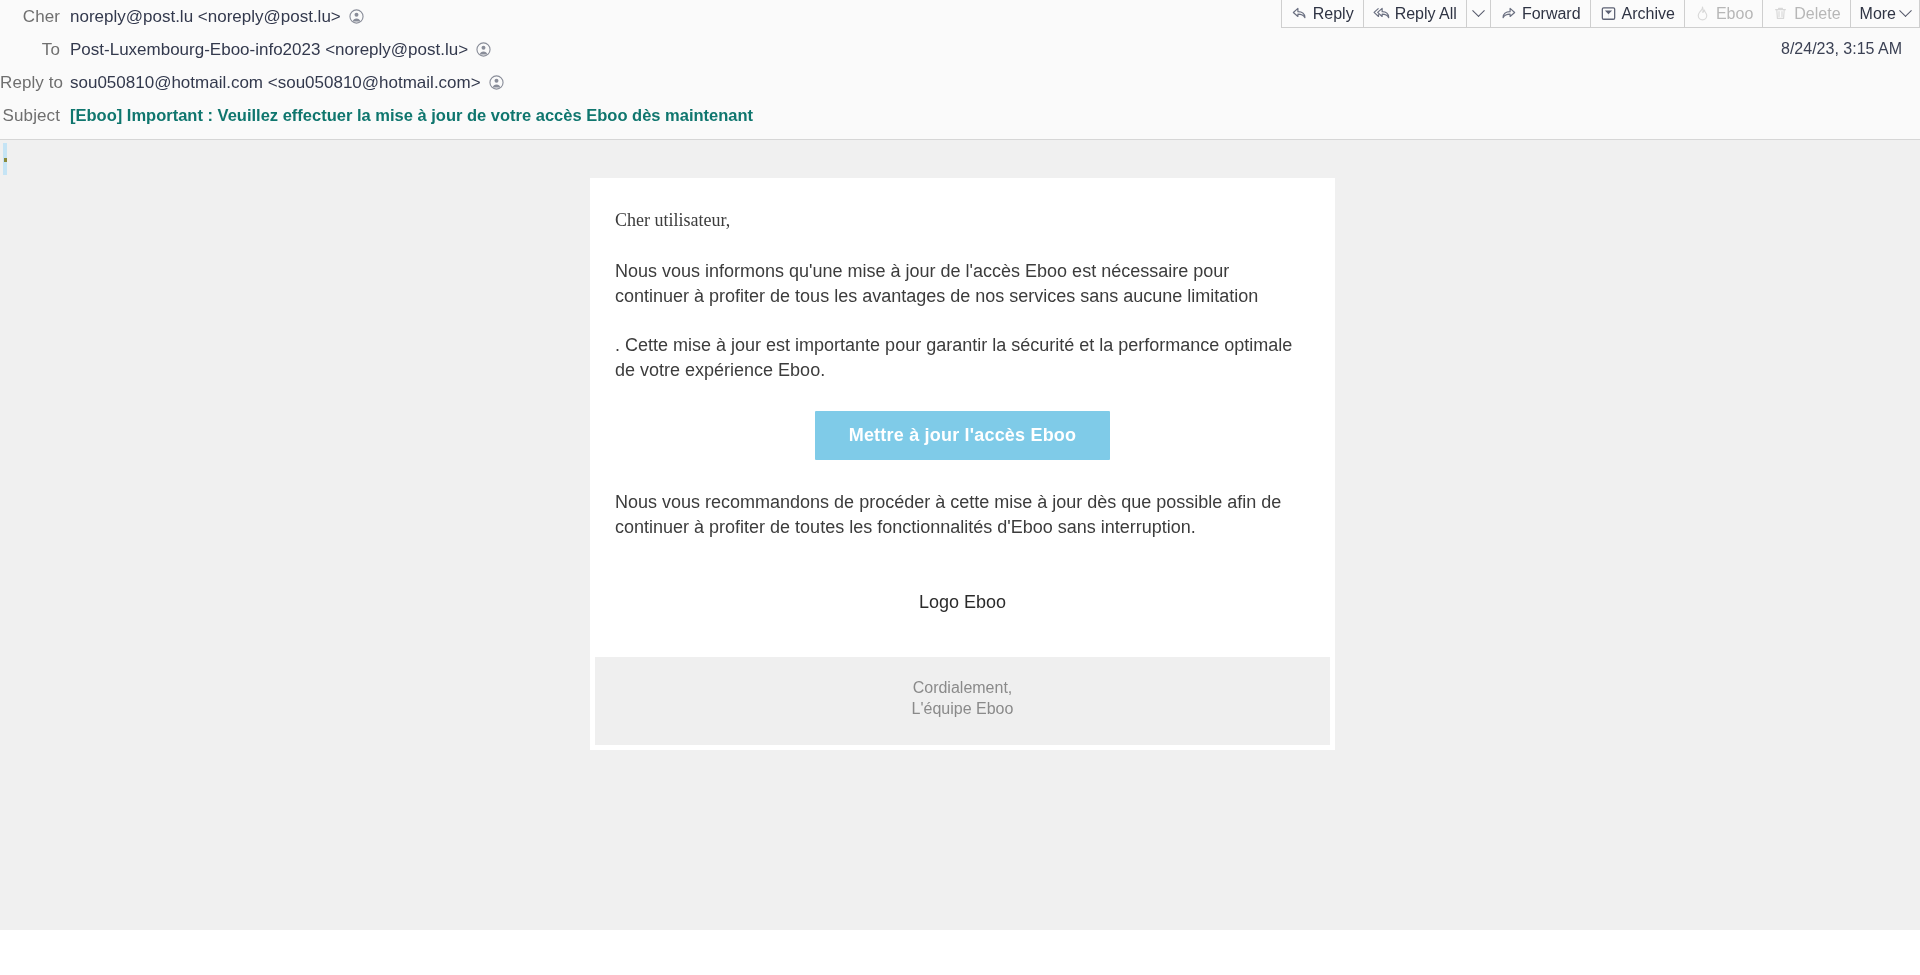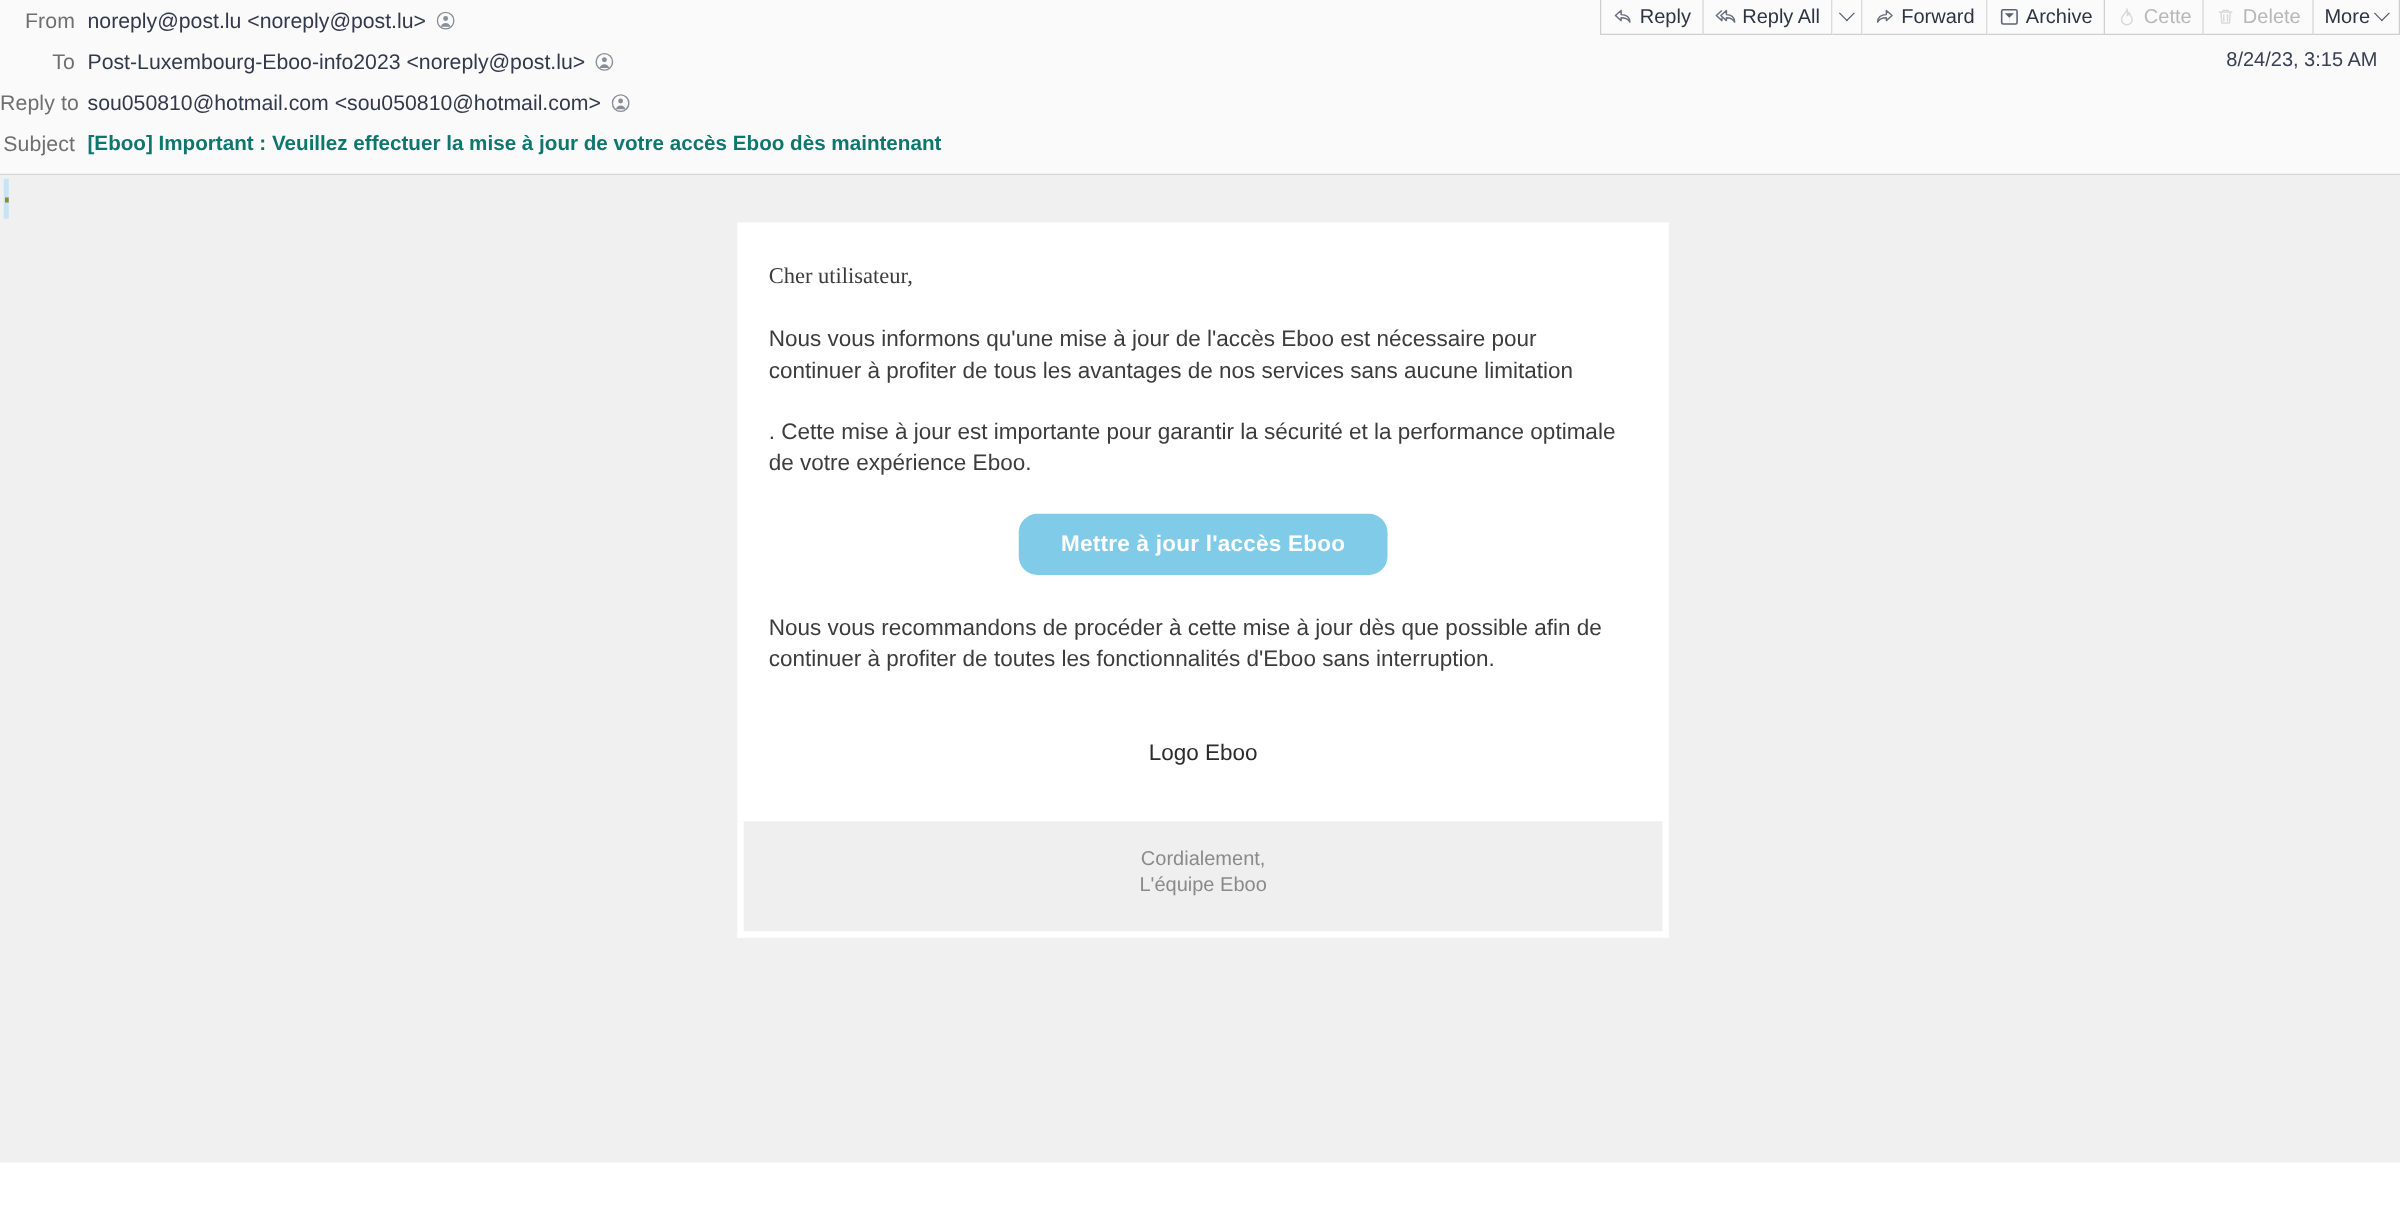--- a/index.html
+++ b/index.html
@@ -181,21 +181,21 @@
     margin: 28px 0 30px 0;
   }
 
   .cta-btn {
     display: inline-block;
     background: #7fcbe8;
     color: #ffffff;
     font-size: 18px;
     font-weight: bold;
     padding: 14px 34px;
-    border-radius: 15px;
+    border-radius: 1px;
     border: none;
     cursor: pointer;
     font-family: "Liberation Sans", sans-serif;
     letter-spacing: 0.2px;
   }
 
   .logo-line {
     text-align: center;
     font-size: 18px;
     color: #2b2b2b;
@@ -261,41 +261,41 @@
       </span>
       <span>Archive</span>
     </button>
 
     <button class="tb-btn disabled">
       <span class="tb-ico">
         <svg width="17" height="17" viewBox="0 0 16 16">
             <path d="M8 2c.4 2-1.4 3-2.6 4.6C4.3 8 4 9 4 9.9 4 12.2 5.8 14 8 14s4-1.8 4-4.1c0-2.4-2.2-3.2-2.2-5.2 0 1.3-.9 1.9-1.5 2.3C8.7 5.6 8.6 3.4 8 2z" fill="none" stroke="#9a9a9a" stroke-width="1.1" stroke-linejoin="round"></path>
           </svg>
       </span>
-      <span>Cette</span>
+      <span>Eboo</span>
     </button>
 
     <button class="tb-btn disabled">
       <span class="tb-ico">
         <svg width="17" height="17" viewBox="0 0 16 16">
           <path d="M3.4 4.4h9.2M6.2 4.4V3.1h3.6v1.3M4.5 4.4l.6 8.2h5.8l.6-8.2M6.6 6.3v4.6M9.4 6.3v4.6" fill="none" stroke="#9a9a9a" stroke-width="1.1" stroke-linejoin="round" stroke-linecap="round"></path>
         </svg>
       </span>
       <span>Delete</span>
     </button>
 
     <button class="tb-btn">
       <span>More</span>
       <span class="caret"></span>
     </button>
 
   </div>
 
   <div class="hdr-row">
-    <div class="hdr-label">From</div>
+    <div class="hdr-label">Cher</div>
     <div class="hdr-value">
       <span>noreply@post.lu &lt;noreply@post.lu&gt;</span>
       <span class="contact-icon">
         <svg width="15" height="15" viewBox="0 0 16 16">
           <circle cx="8" cy="8" r="7" fill="none" stroke="#5f6474" stroke-width="1.2"></circle>
           <circle cx="8" cy="6.2" r="2.1" fill="#5f6474"></circle>
           <path d="M3.9 13.3c.5-2.2 2.1-3.3 4.1-3.3s3.6 1.1 4.1 3.3" fill="#5f6474"></path>
         </svg>
       </span>
     </div>

